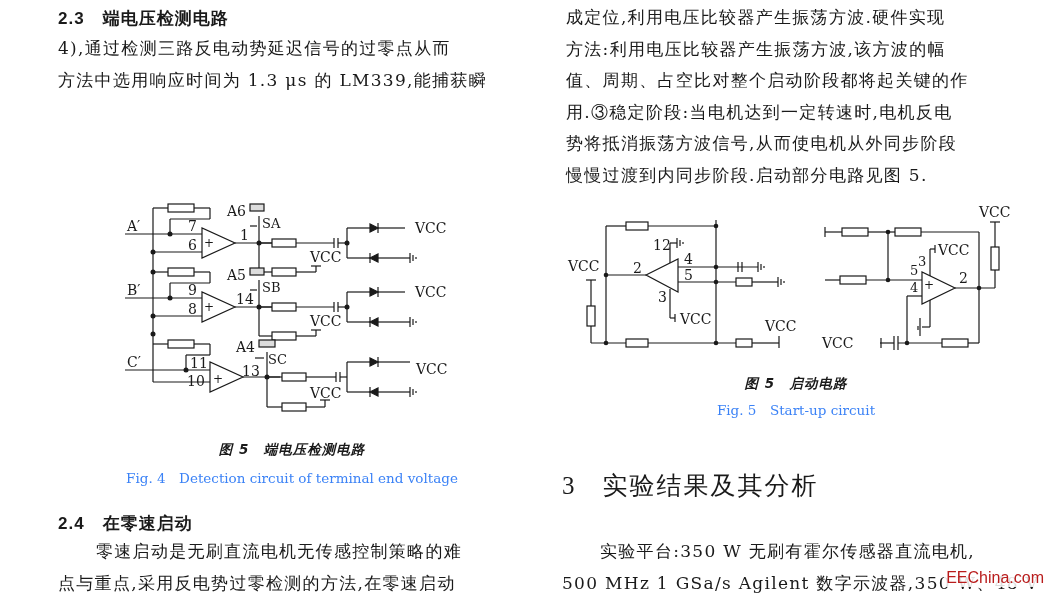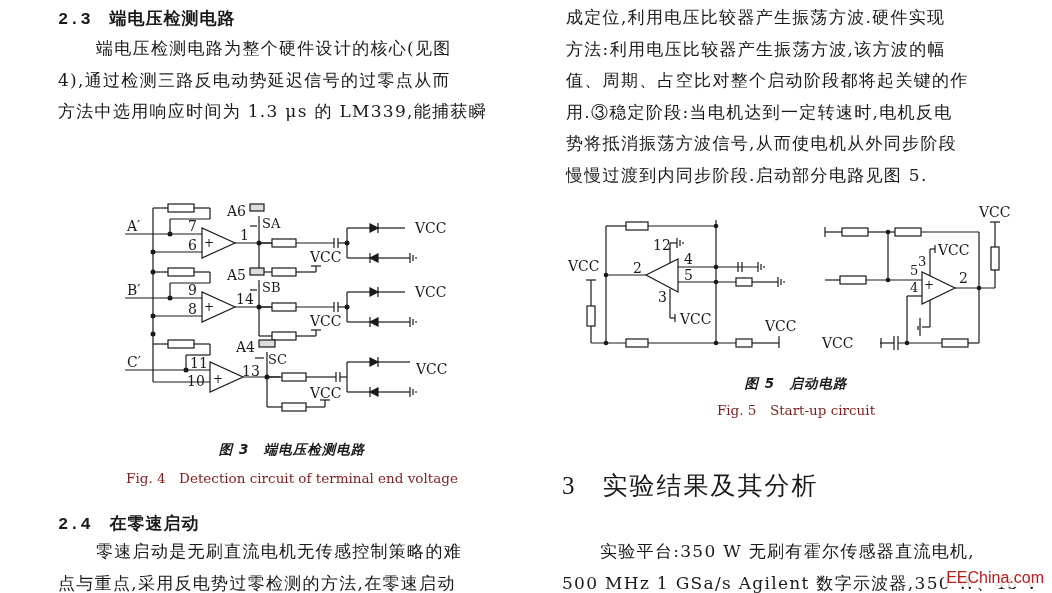--- a/index.html
+++ b/index.html
@@ -1,38 +1,37 @@
 <!DOCTYPE html>
 <html><head>
 <meta charset="utf-8">
 <style>
   html, body { margin:0; padding:0; background:#ffffff; }
   body { width:1052px; height:593px; position:relative; overflow:hidden;
          font-family:"DejaVu Serif", serif; color:#1a1a1a; }
   .h2 { position:absolute; font-family:"DejaVu Sans", sans-serif; font-weight:bold; font-size:17px; letter-spacing:1px; }
-  .h2 .num { margin-right:18px; font-family:Liberation Mono, monospace; }
+  .h2 .num { margin-right:18px; font-family:Liberation Sans, sans-serif; }
   .para { position:absolute; font-size:17px; line-height:31.5px; letter-spacing:1.3px; text-align:justify; }
   .para .line { display:block; white-space:nowrap; }
   .indent { padding-left:38px; }
   .cap-cn { position:absolute; font-family:"DejaVu Sans", sans-serif; font-weight:bold; font-size:13.5px; letter-spacing:1px; text-align:center;font-style:italic; }
-  .cap-en { position:absolute; font-size:13.5px; text-align:center; color:#7f1d1d; }
+  .cap-en { position:absolute; font-size:13.5px; text-align:center; color:#3b82f6; }
   .h1 { position:absolute; font-size:25px; letter-spacing:2px; }
   .h1 .num { margin-right:26px; }
   svg text { font-family:"DejaVu Serif", serif; fill:#1a1a1a; }
   .watermark { position:absolute; right:6px; bottom:6px; font-family:Liberation Sans, sans-serif; font-size:16px; color:#b91c1c; background:rgba(255,255,255,0.85); padding:0 2px; }
 </style>
 </head>
 <body>
 
 <div class="h2" style="left:58px; top:7px;">
   <span class="num">2.3</span><span>端电压检测电路</span>
 </div>
 
 <div class="para" style="left:58px; top:33px; width:470px;">
-  <span class="line indent">端电压检测电路为整个硬件设计的核心(见图</span>
   <span class="line">4),通过检测三路反电动势延迟信号的过零点从而</span>
   <span class="line">方法中选用响应时间为 1.3 μs 的 LM339,能捕获瞬</span>
 </div>
 
 <svg style="position:absolute; left:100px; top:198px;" width="370" height="232" viewBox="0 0 370 232">
   <g stroke="#1a1a1a" stroke-width="1.2" fill="none">
 
     <line x1="53" y1="10" x2="53" y2="178"></line>
 
     <g>
@@ -192,21 +191,21 @@
   <text x="90" y="170" font-size="14">11</text>
   <text x="87" y="188" font-size="14">10</text>
   <text x="113" y="185" font-size="12">+</text>
   <text x="142" y="178" font-size="14">13</text>
   <text x="136" y="154" font-size="14">A4</text>
   <text x="168" y="166" font-size="13">SC</text>
   <text x="210" y="200" font-size="14">VCC</text>
   <text x="316" y="176" font-size="14">VCC</text>
 </svg>
 
-<div class="cap-cn" style="left:58px; top:441px; width:468px;">图 3　端电压检测电路</div>
+<div class="cap-cn" style="left:58px; top:441px; width:468px;">图 5　端电压检测电路</div>
 <div class="cap-en" style="left:58px; top:470px; width:468px;">Fig. 4　Detection circuit of terminal end voltage</div>
 
 <div class="h2" style="left:58px; top:512px;">
   <span class="num">2.4</span><span>在零速启动</span>
 </div>
 <div class="para" style="left:58px; top:536px; width:470px;">
   <span class="line indent">零速启动是无刷直流电机无传感控制策略的难</span>
   <span class="line">点与重点,采用反电势过零检测的方法,在零速启动</span>
 </div>
 

